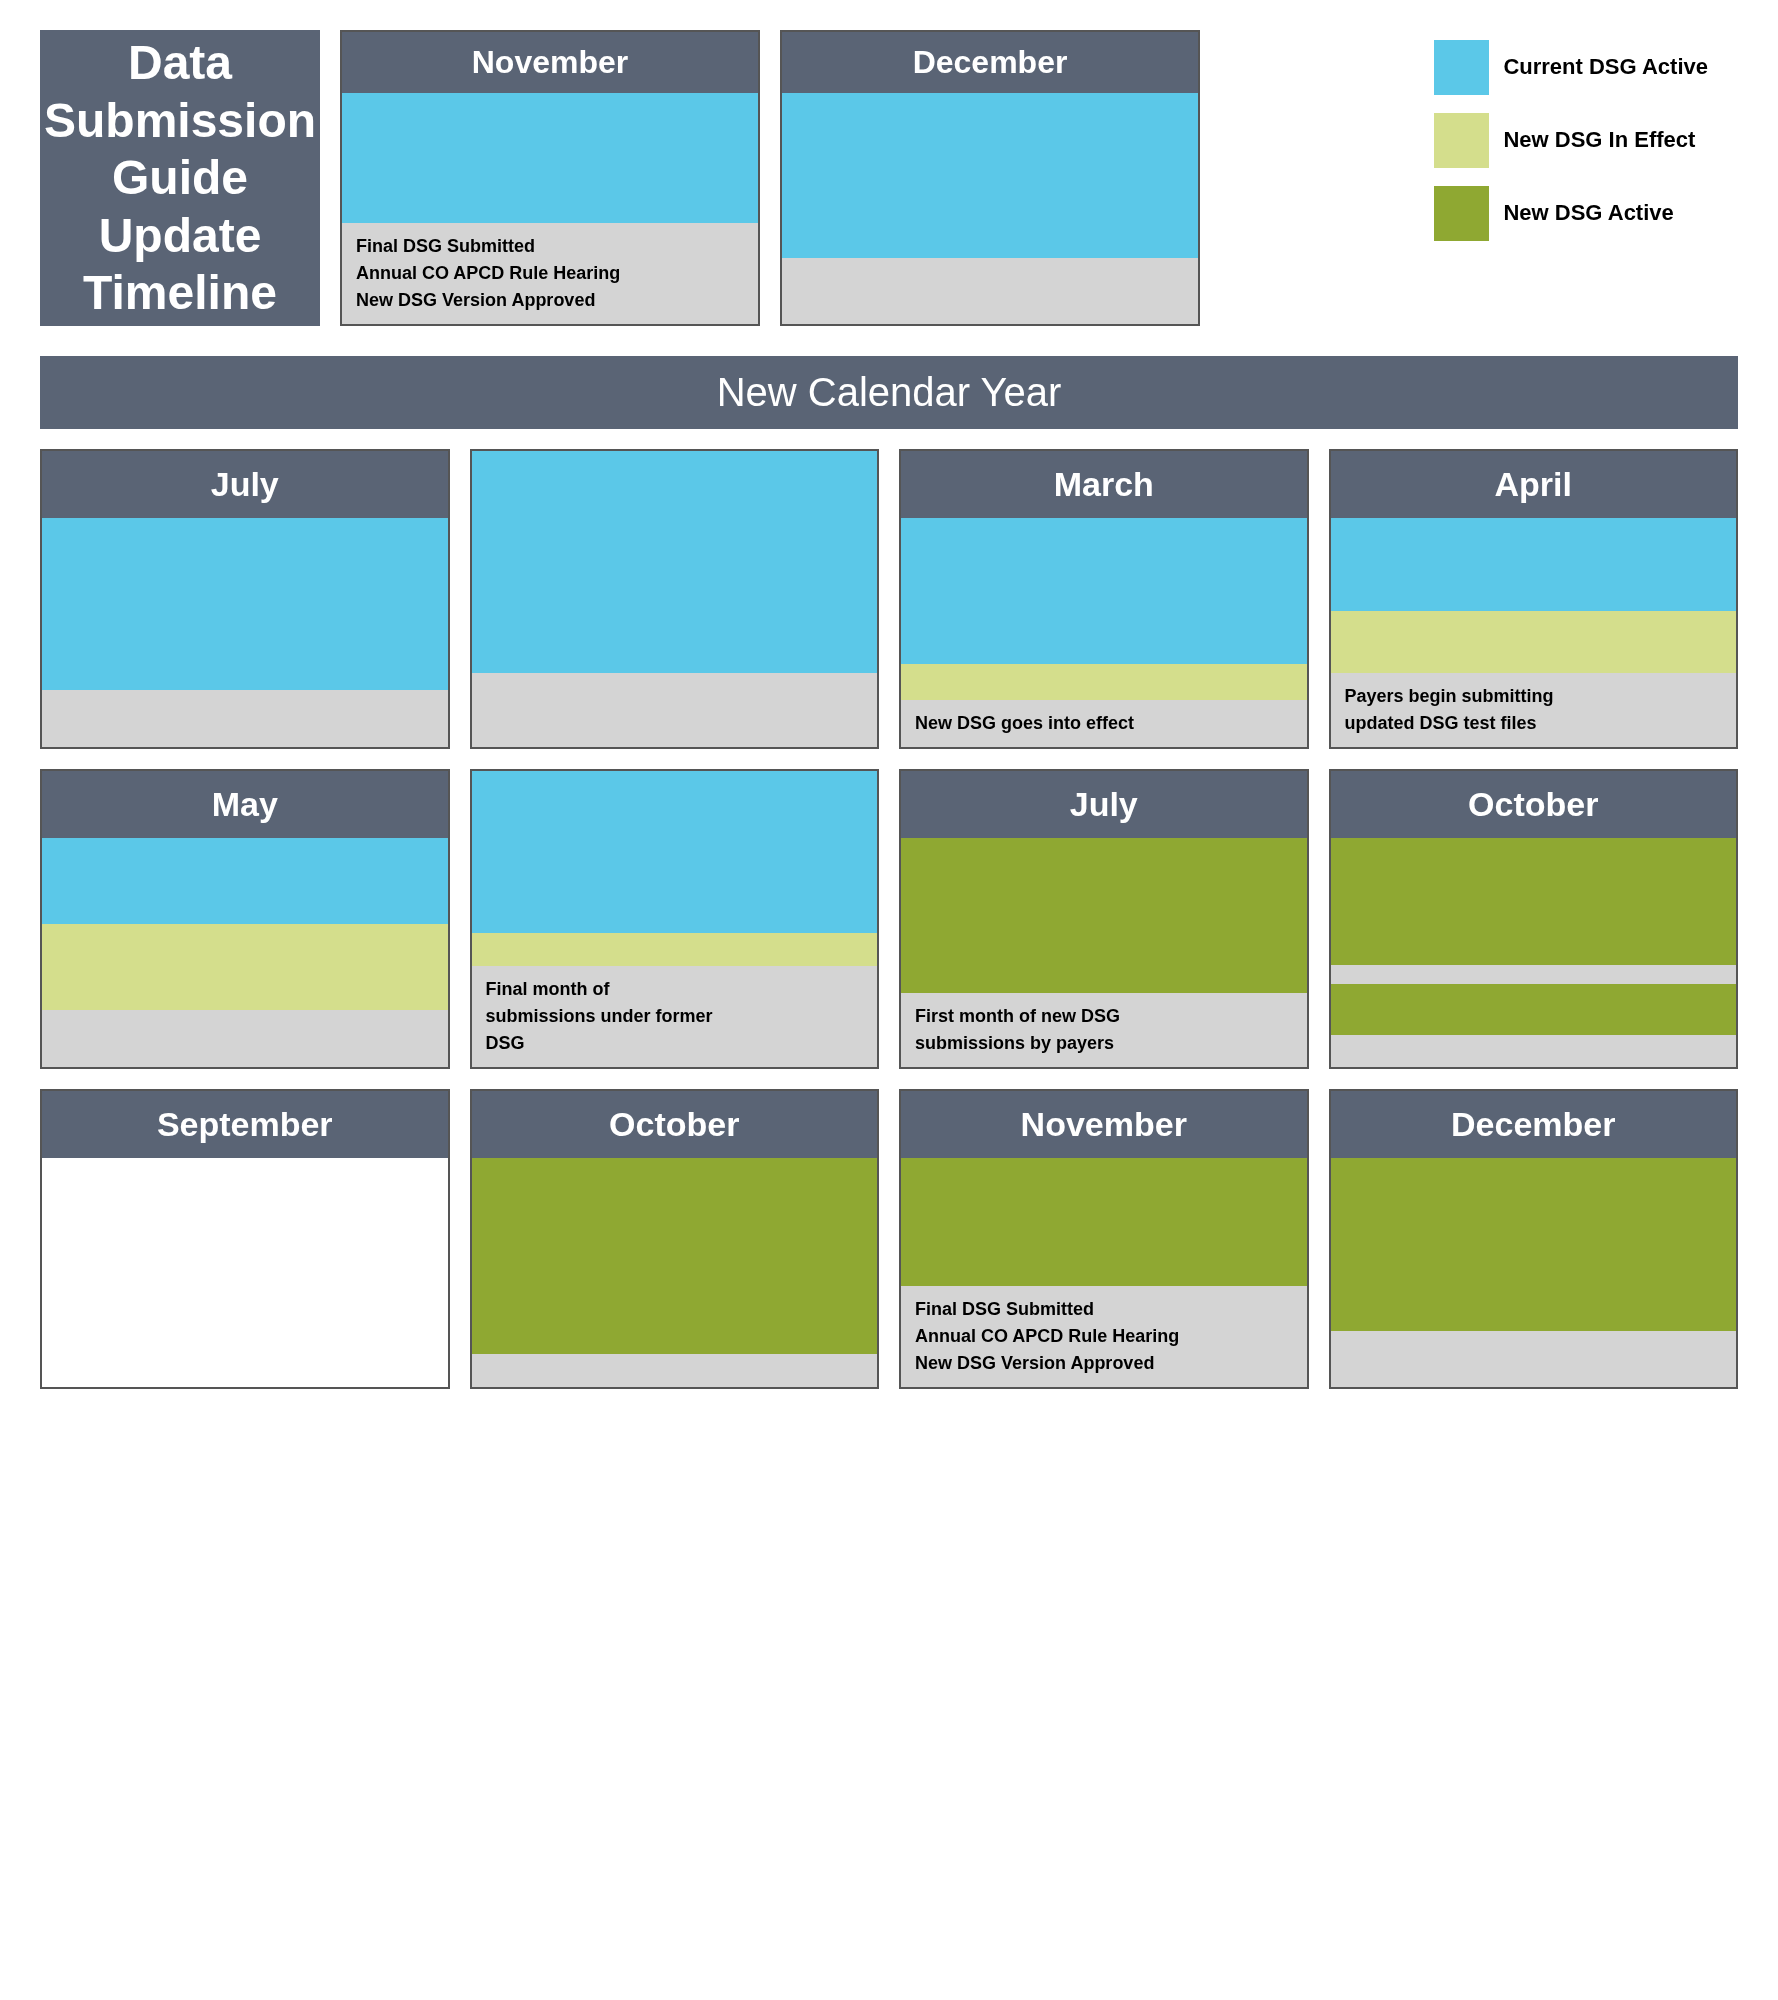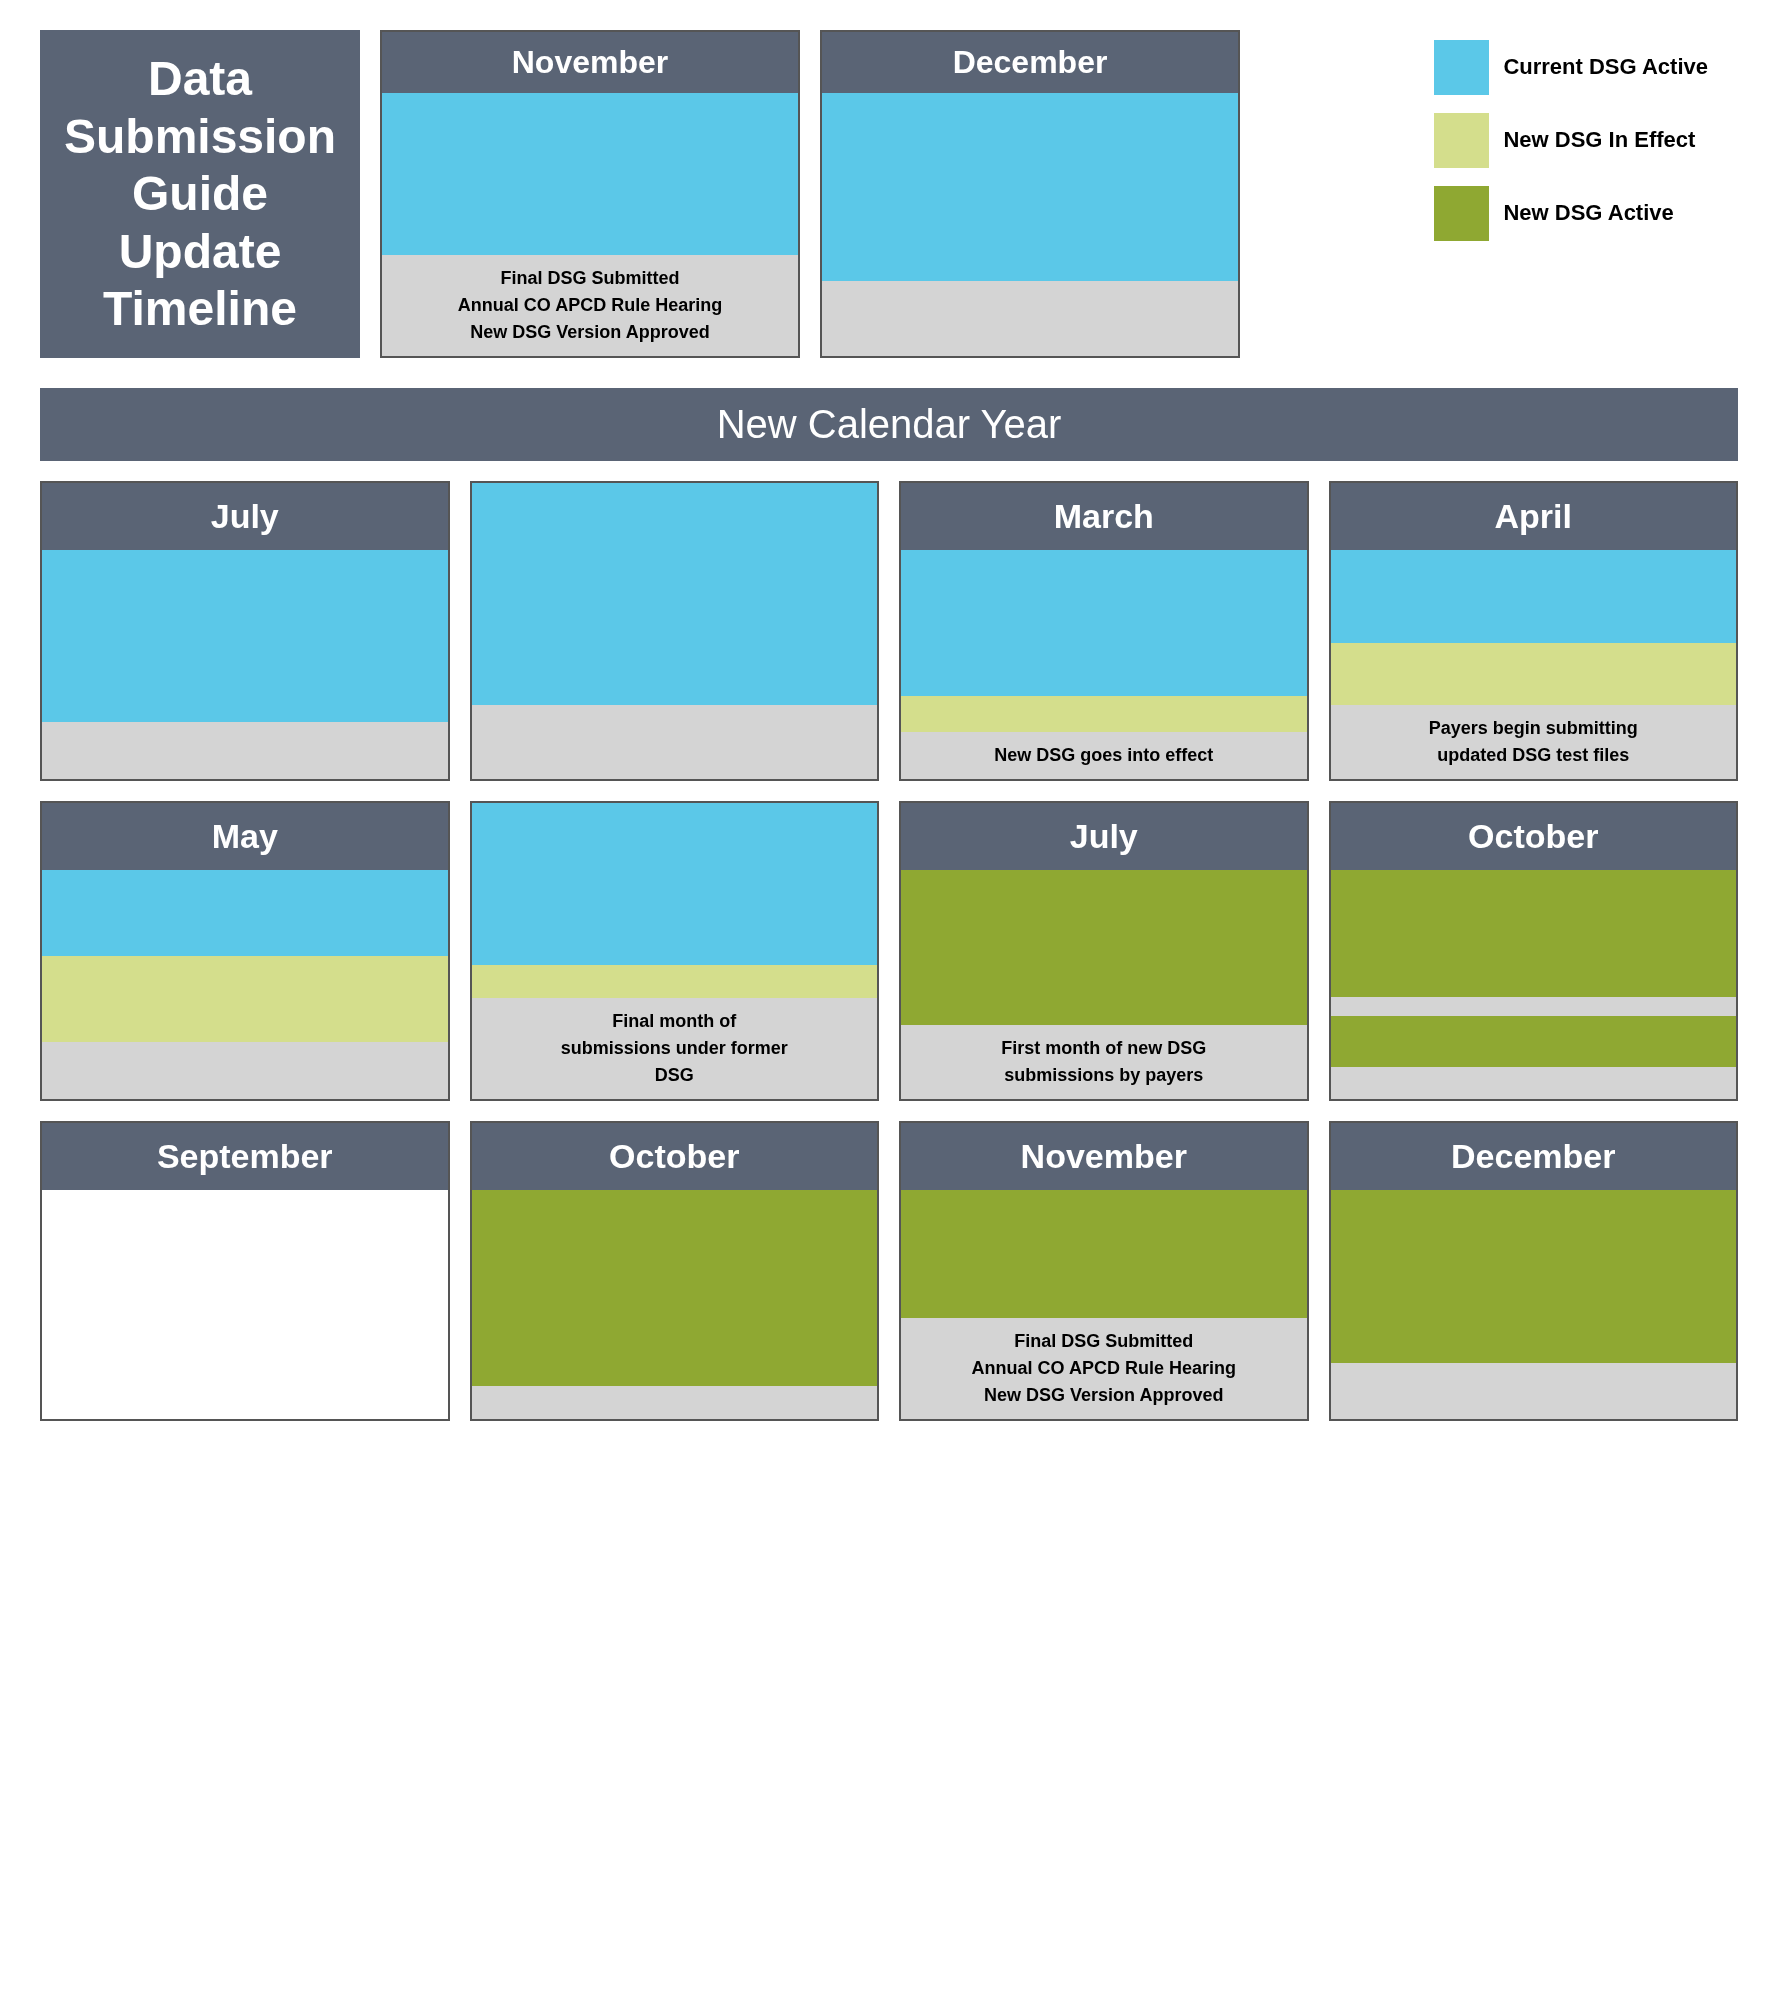--- a/index.html
+++ b/index.html
@@ -14,26 +14,26 @@
     .header-section {
       display: flex;
       align-items: stretch;
       padding: 30px 40px 20px 40px;
       gap: 20px;
     }
 
     .title-box {
       background: #5a6475;
       color: #fff;
-      width: 320px;
+      width: 280px;
       min-height: 260px;
       display: flex;
       align-items: flex-end;
       justify-content: center;
-      padding: 20px;
+      padding: 4px;
     }
 
     .title-box h1 {
       font-size: 48px;
       font-weight: bold;
       text-align: center;
       line-height: 1.2;
     }
 
     .month-cards-top {
@@ -130,21 +130,20 @@
       flex: 1;
       display: flex;
       flex-direction: column;
     }
 
     .cal-text {
       background: #d4d4d4;
       padding: 10px 14px;
       font-size: 18px;
       font-weight: bold;
-      text-align: center;
       line-height: 1.5;
     }
 
     
     
     .jan .blue-block { flex: 3; background: #5bc8e8; }
     .jan .gray-block { flex: 1; background: #d4d4d4; }
 
     
     .feb .blue-block { flex: 3; background: #5bc8e8; }

